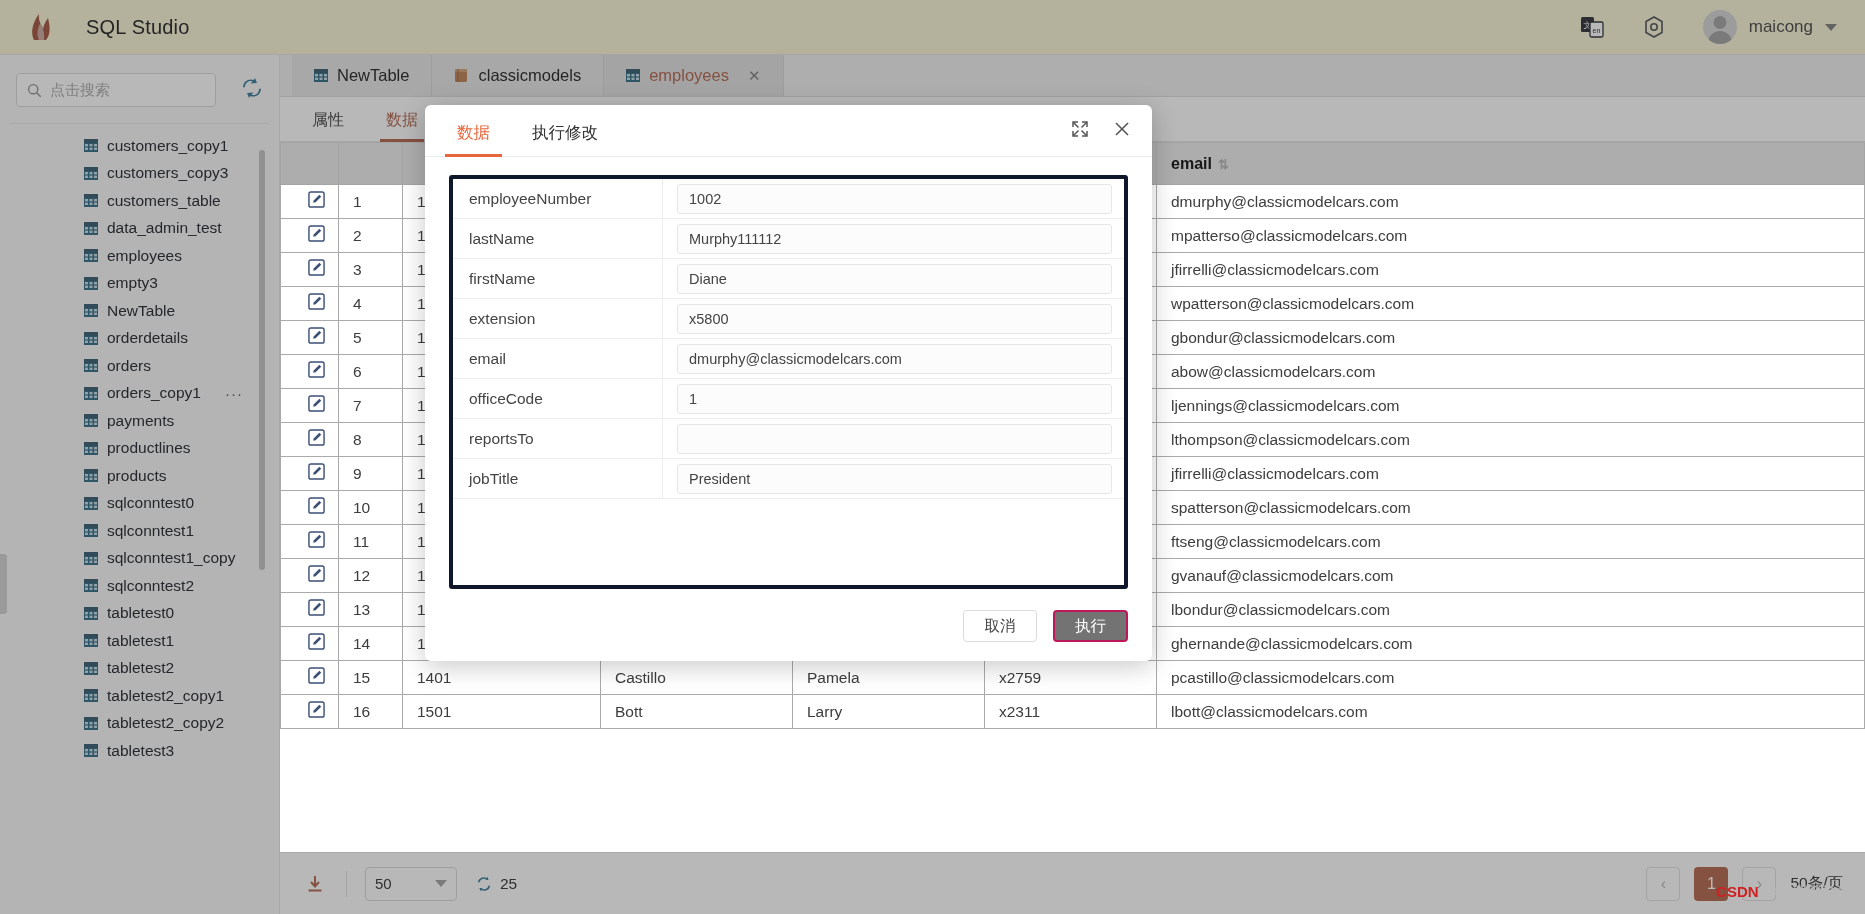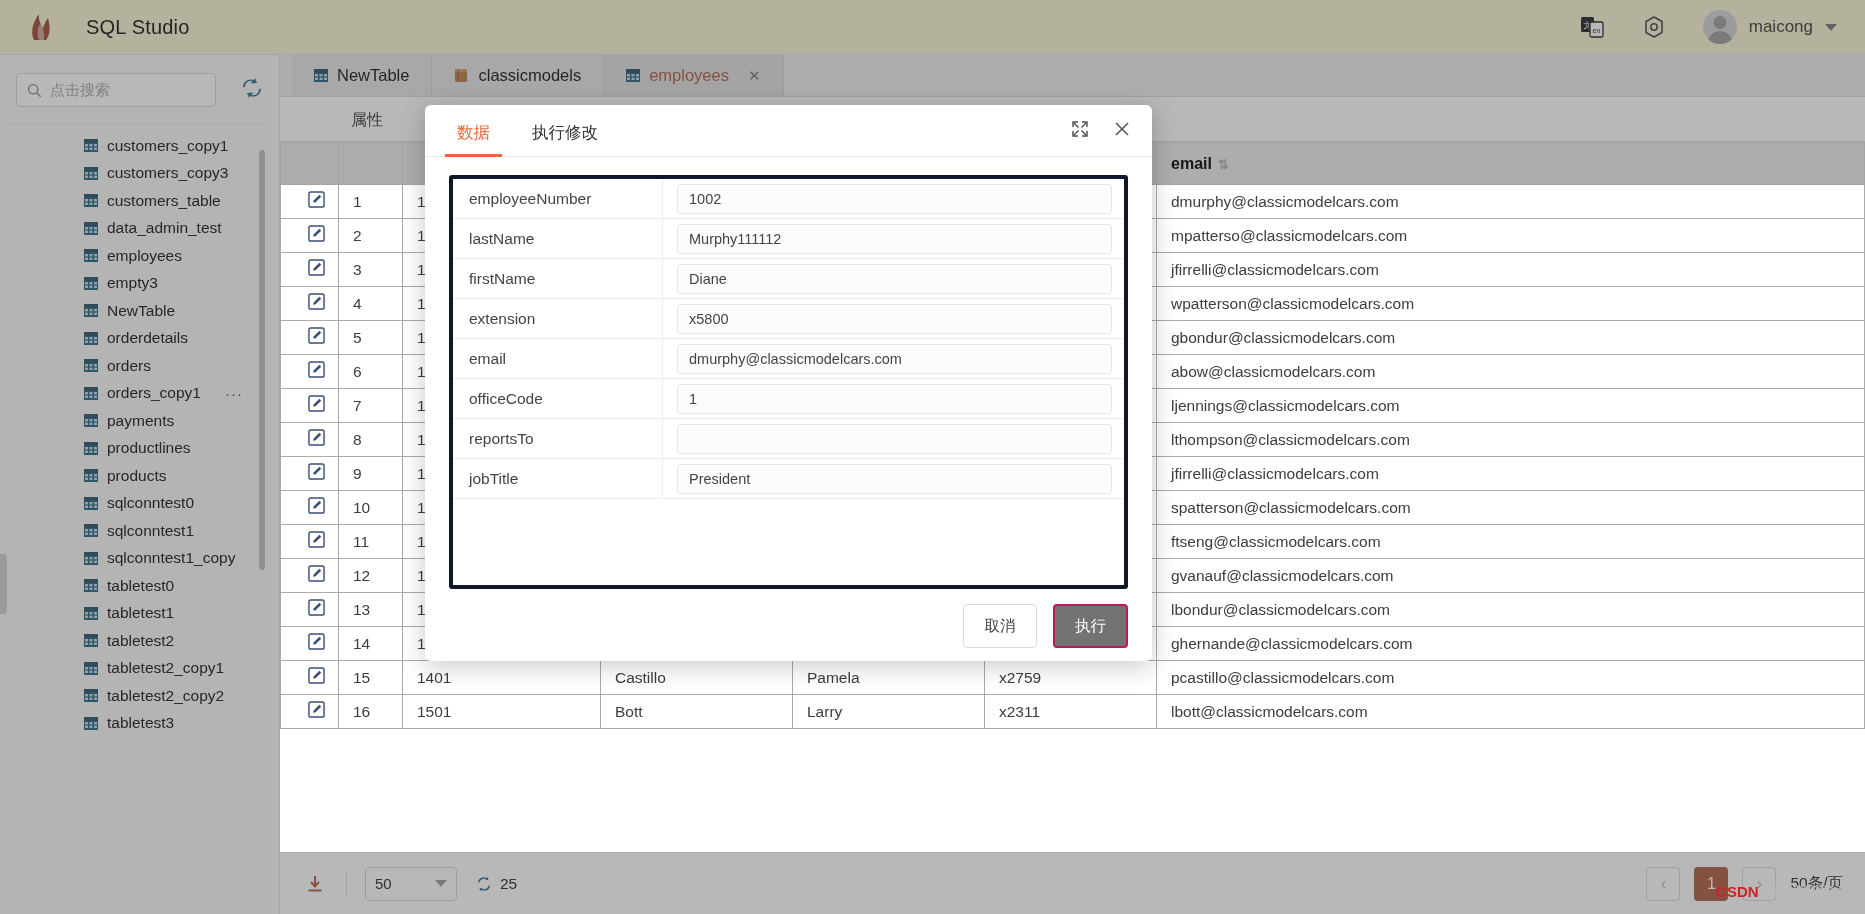--- a/index.html
+++ b/index.html
@@ -70,21 +70,21 @@
   .tabstrip { height: 42px; background: #f2f2f2; display: flex; align-items: stretch; border-bottom: 1px solid #e0e0e0; padding-left: 12px; }
   .wtab {
     display: flex; align-items: center; gap: 9px; padding: 0 22px;
     font-size: 16.5px; color: #333; cursor: pointer; background: #eaeaea;
     border-right: 1px solid #dcdcdc;
   }
   .wtab.active { background: #e4e4e4; color: #e8663c; }
   .wtab .close-x { margin-left: 10px; color: #888; font-size: 15px; }
 
   .subtabs { height: 45px; display: flex; align-items: center; padding-left: 32px; gap: 42px; border-bottom: 1px solid #e8e8e8; background:#fff;}
-  .stab { font-size: 16px; color: #555; height: 45px; line-height: 46px; cursor: pointer; position: relative; margin-left: 39px; }
+  .stab { font-size: 16px; color: #555; height: 45px; line-height: 46px; cursor: pointer; position: relative; }
   .stab.active { color: #e8663c; }
   .stab.active::after { content:""; position:absolute; left:-6px; right:-6px; bottom:0; height:3px; background:#e8663c; }
   .spin { width: 17px; height: 17px; border: 2px solid #f0b49a; border-top-color: transparent; border-radius: 50%; }
 
   
   .grid { position: relative; width: 1585px; height: 730px; overflow: hidden; }
   table.dg { border-collapse: collapse; table-layout: fixed; width: 100%; }
   table.dg th {
     height: 42px; background: #f0f0f0; border: 1px solid #e4e4e4;
     font-size: 16px; color: #222; text-align: left; padding-left: 14px; font-weight: bold;
@@ -142,21 +142,21 @@
   .fspacer { height: 94px; }
   .flabel { width: 210px; font-size: 15.5px; color: #444; padding-left: 16px; border-right: 1px solid #ededed; height: 40px; line-height: 40px; }
   .fctl { flex: 1; padding: 0 12px 0 14px; }
   .finput {
     width: 100%; height: 30px; border: 1px solid #e6e6e6; border-radius: 3px;
     background: #fcfcfc; font-size: 14.5px; color: #444; padding: 0 11px;
     font-family: "Liberation Sans", sans-serif;
   }
   .m-foot { height: 70px; display:flex; align-items:center; justify-content:flex-end; gap: 16px; padding-right: 24px; }
   .btn {
-    height: 44px; min-width: 74px; border-radius: 4px; font-size: 15.5px; cursor: pointer;
+    height: 32px; min-width: 74px; border-radius: 4px; font-size: 15.5px; cursor: pointer;
     display:flex; align-items:center; justify-content:center; padding: 0 20px;
     font-family: "Liberation Sans", sans-serif;
   }
   .btn-cancel { background: #fff; border: 1px solid #dcdcdc; color: #444; }
   .btn-exec { background: #737373; border: 2px solid #be185d; color: #fff; }
 
   
   .wm { position:absolute; right: 12px; bottom: 12px; font-size: 15px; color:#b9b9b9; z-index: 60; }
   .wm .csdn { color:#cf2121; font-weight:bold; }
 </style>
@@ -418,20 +418,33 @@
               <rect x="0" y="0" width="14" height="13" fill="#1d7fa8"></rect>
               <rect x="0" y="0" width="14" height="4" fill="#2c6d8f"></rect>
               <rect x="1" y="5" width="3" height="2.4" fill="#bfe4f4"></rect>
               <rect x="5.5" y="5" width="3" height="2.4" fill="#bfe4f4"></rect>
               <rect x="10" y="5" width="3" height="2.4" fill="#bfe4f4"></rect>
               <rect x="1" y="8.6" width="3" height="2.4" fill="#bfe4f4"></rect>
               <rect x="5.5" y="8.6" width="3" height="2.4" fill="#bfe4f4"></rect>
               <rect x="10" y="8.6" width="3" height="2.4" fill="#bfe4f4"></rect>
             </svg>
             <span>sqlconntest1_copy</span>
+          </div>
+          <div class="tree-item">
+            <svg class="tbl-icon" viewBox="0 0 14 13">
+              <rect x="0" y="0" width="14" height="13" fill="#1d7fa8"></rect>
+              <rect x="0" y="0" width="14" height="4" fill="#2c6d8f"></rect>
+              <rect x="1" y="5" width="3" height="2.4" fill="#bfe4f4"></rect>
+              <rect x="5.5" y="5" width="3" height="2.4" fill="#bfe4f4"></rect>
+              <rect x="10" y="5" width="3" height="2.4" fill="#bfe4f4"></rect>
+              <rect x="1" y="8.6" width="3" height="2.4" fill="#bfe4f4"></rect>
+              <rect x="5.5" y="8.6" width="3" height="2.4" fill="#bfe4f4"></rect>
+              <rect x="10" y="8.6" width="3" height="2.4" fill="#bfe4f4"></rect>
+            </svg>
+            <span>sqlconntest2</span>
           </div>
           <div class="tree-item">
             <svg class="tbl-icon" viewBox="0 0 14 13">
               <rect x="0" y="0" width="14" height="13" fill="#1d7fa8"></rect>
               <rect x="0" y="0" width="14" height="4" fill="#2c6d8f"></rect>
               <rect x="1" y="5" width="3" height="2.4" fill="#bfe4f4"></rect>
               <rect x="5.5" y="5" width="3" height="2.4" fill="#bfe4f4"></rect>
               <rect x="10" y="5" width="3" height="2.4" fill="#bfe4f4"></rect>
               <rect x="1" y="8.6" width="3" height="2.4" fill="#bfe4f4"></rect>
               <rect x="5.5" y="8.6" width="3" height="2.4" fill="#bfe4f4"></rect>

